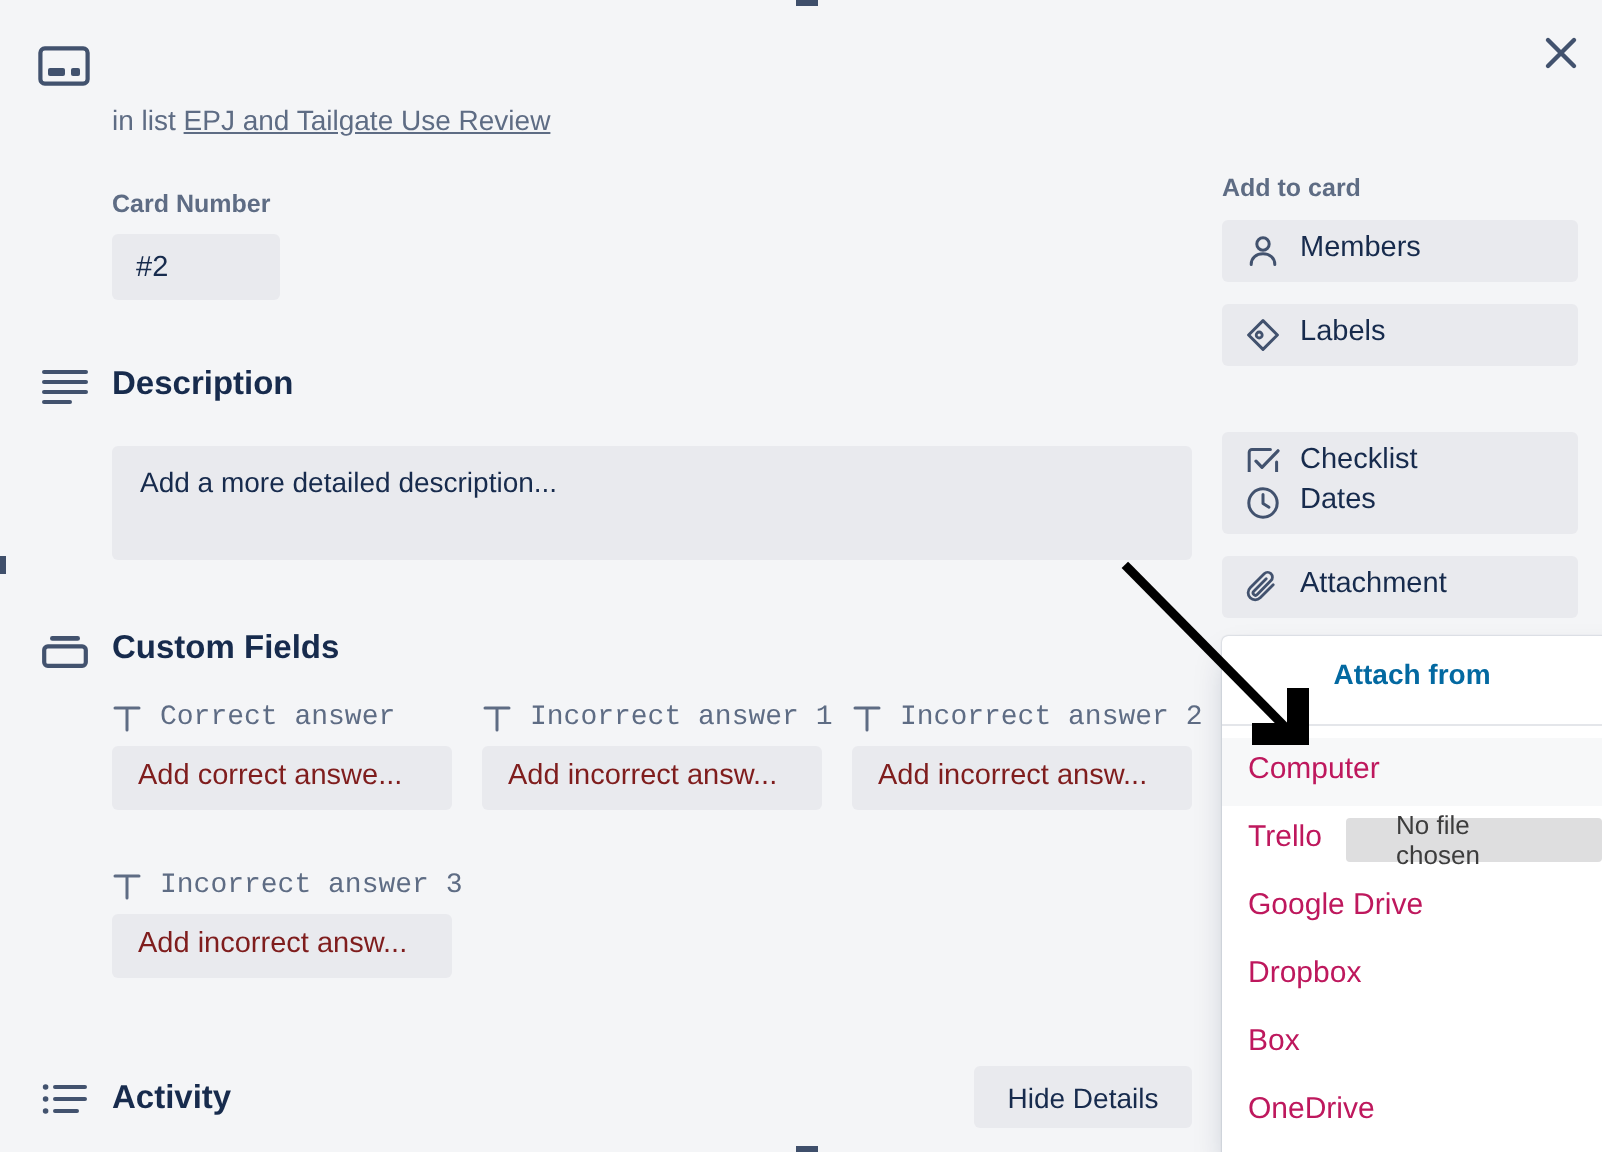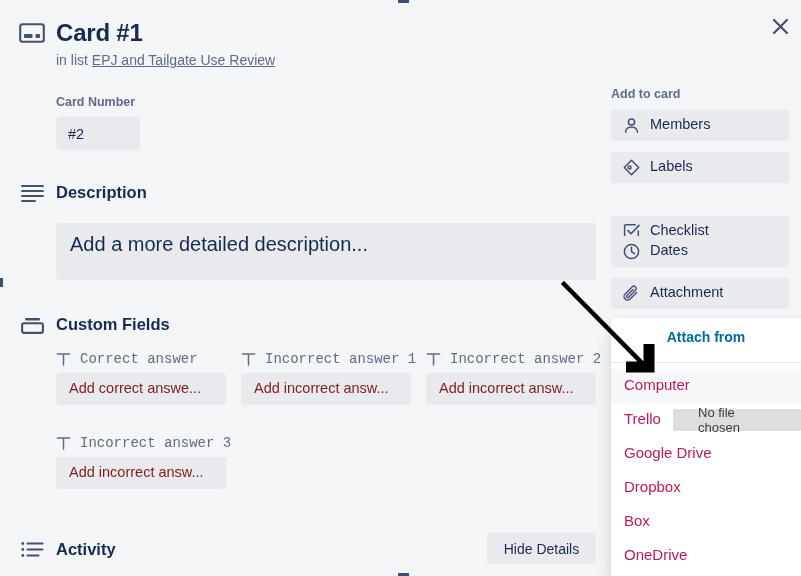--- a/index.html
+++ b/index.html
@@ -30,21 +30,21 @@
   #card-number-input{position:absolute;left:56px;top:117px;width:84px;height:33px;
     background:#e9eaee;border:none;border-radius:3px;box-sizing:border-box;
     padding:0 12px;font-size:14.5px;color:#172b4d;
     font-family:"Liberation Sans","DejaVu Sans",sans-serif;}
 
   
   #description-icon{position:absolute;left:21px;top:184px;width:23px;height:18px;}
   #description-title{position:absolute;left:56px;top:183px;font-size:16.5px;font-weight:bold;color:#172b4d;}
   #description-box{position:absolute;left:56px;top:223px;width:540px;height:57px;
     background:#e9eaee;border-radius:3px;cursor:pointer;}
-  #description-placeholder{position:absolute;left:14px;top:10px;font-size:20px;color:#172b4d;}
+  #description-placeholder{position:absolute;left:14px;top:10px;font-size:14px;color:#172b4d;}
 
   
   #custom-fields-icon{position:absolute;left:21px;top:317px;width:23px;height:17px;}
   #custom-fields-title{position:absolute;left:56px;top:315px;font-size:16.5px;font-weight:bold;color:#172b4d;}
   .cf{position:absolute;}
   .cf-label{position:absolute;left:24px;top:0;font-size:14px;color:#5e6c84;white-space:nowrap;font-family:Liberation Mono, monospace;}
   .cf-t-icon{position:absolute;left:0;top:1px;width:15px;height:14px;}
   .cf-value{position:absolute;left:0;top:22px;width:170px;height:32px;background:#e9eaee;
     border-radius:3px;cursor:pointer;}
   .cf-value span{position:absolute;left:13px;top:7px;font-size:14.5px;color:#7f1d1d;white-space:nowrap;}
@@ -99,21 +99,20 @@
 <div class="edge-mark" id="edge-bottom"></div>
 
 <div id="card-header">
   <span id="card-icon">
     <svg width="26" height="22" viewBox="0 0 26 22" fill="none">
       <rect x="1.2" y="2.2" width="23.6" height="17.6" rx="2.2" stroke="#42526e" stroke-width="2.1"></rect>
       <rect x="5" y="12" width="8.5" height="4" rx="1" fill="#42526e"></rect>
       <rect x="16.5" y="12" width="4.5" height="4" rx="1" fill="#42526e"></rect>
     </svg>
   </span>
-  <div id="card-title">Card #1</div>
   <div id="card-subtitle">
     <span>in list </span><a href="#">EPJ and Tailgate Use Review</a>
   </div>
   <div id="close-button">
     <span>
       <svg width="17" height="17" viewBox="0 0 17 17" fill="none">
         <path d="M2 2 L15 15 M15 2 L2 15" stroke="#42526e" stroke-width="2.2" stroke-linecap="round"></path>
       </svg>
     </span>
   </div>

